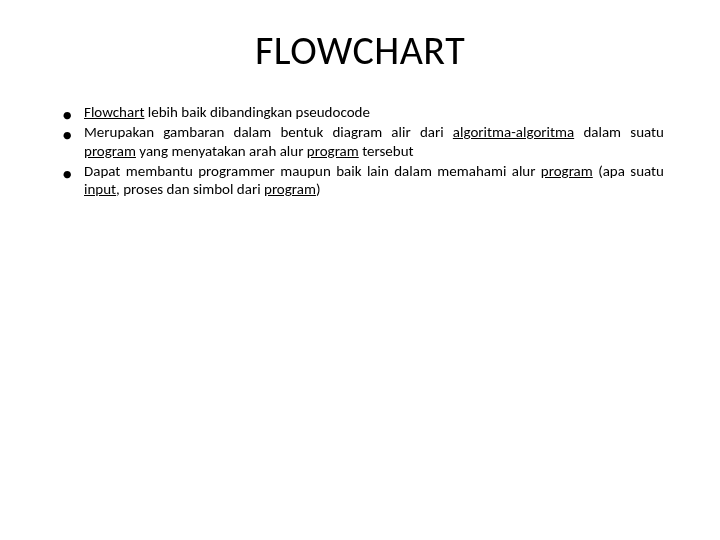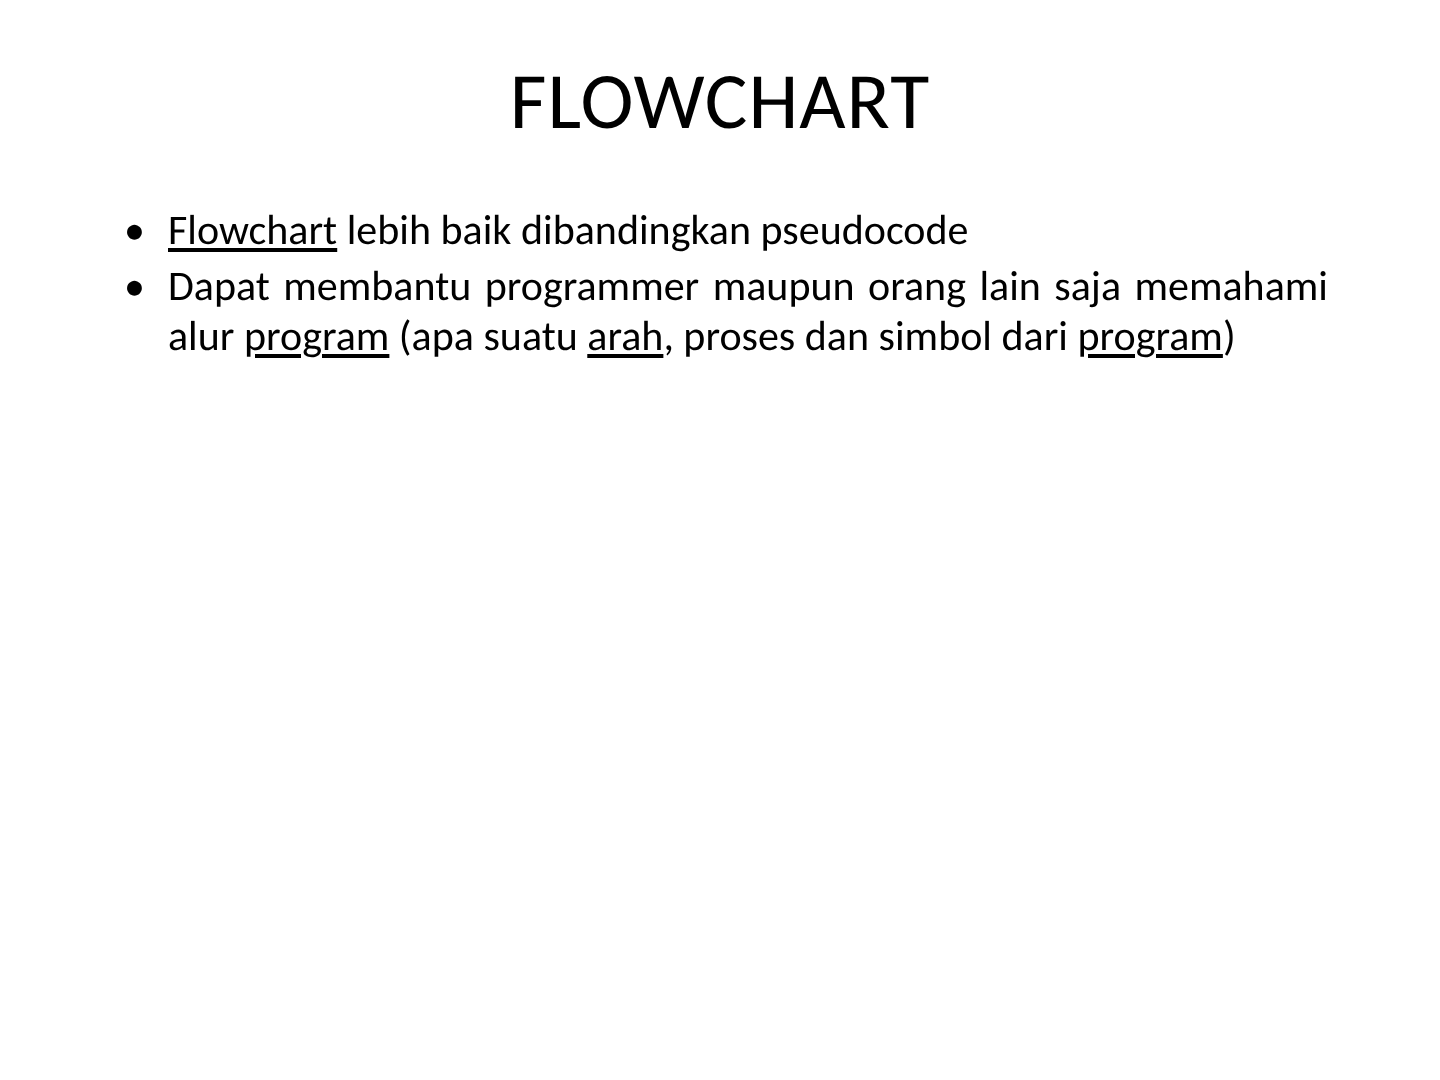--- a/index.html
+++ b/index.html
@@ -26,21 +26,21 @@
     letter-spacing: 0.5px;
   }
   ul.bullets {
     list-style: none;
     margin: 0;
     padding: 0;
   }
   ul.bullets > li {
     position: relative;
     padding-left: 28px;
-    font-size: 21px;
+    font-size: 15px;
     line-height: 1.22;
     text-align: justify;
     margin-bottom: 2px;
   }
   ul.bullets > li::before {
     content: "•";
     position: absolute;
     left: 6px;
     top: 0;
     font-size: 21px;
@@ -52,22 +52,25 @@
 
 <div class="slide">
   <h1 class="title">FLOWCHART</h1>
 
   <ul class="bullets">
 
     <li>
       <span class="u">Flowchart</span><span> lebih baik dibandingkan pseudocode</span>
     </li>
 
+    <li>
+      <span>Merupakan gambaran dalam bentuk diagram alir dari </span><span class="u">algoritma-algoritma</span><span> dalam suatu </span><span class="u">program</span><span> yang menyatakan arah alur </span><span class="u">program</span><span> tersebut</span>
+    </li>
 
 
     <li>
-      <span>Dapat membantu programmer maupun orang lain saja memahami alur </span><span class="u">program</span><span> (apa suatu </span><span class="u">arah</span><span>, proses dan simbol dari </span><span class="u">program</span><span>)</span>
+      <span>Dapat membantu programmer maupun baik lain dalam memahami alur </span><span class="u">program</span><span> (apa suatu </span><span class="u">input</span><span>, proses dan simbol dari </span><span class="u">program</span><span>)</span>
     </li>
 
 
 
   </ul>
 </div>
 
 </body></html>

